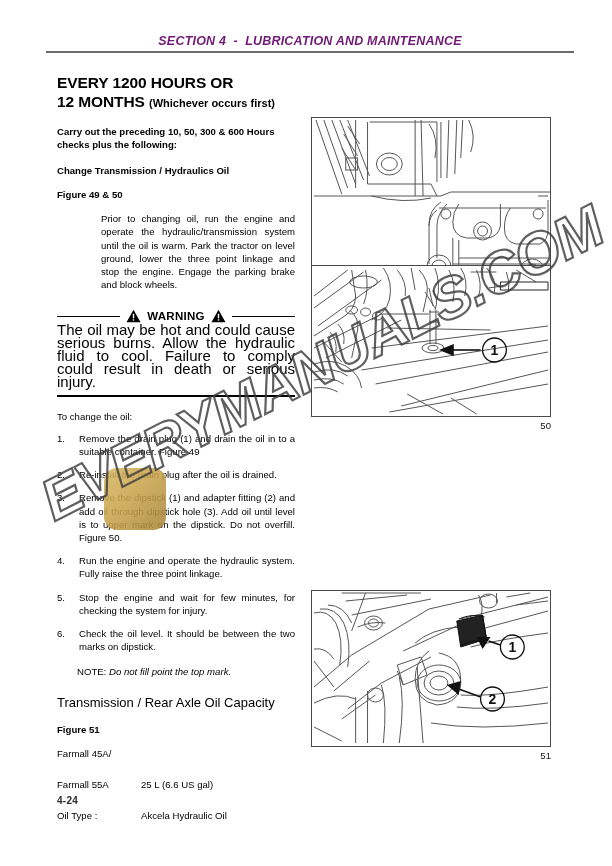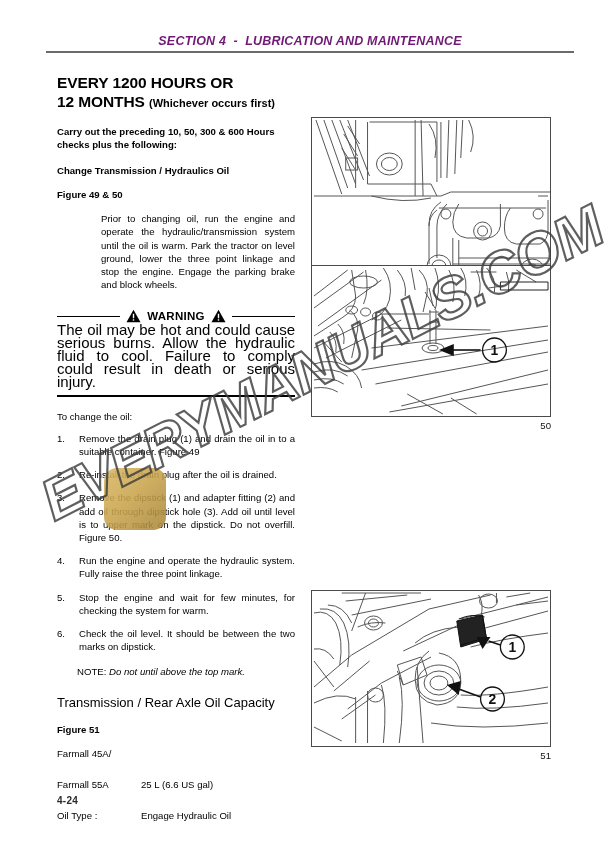--- a/index.html
+++ b/index.html
@@ -313,42 +313,42 @@
       <div class="warn-bottom-rule"></div>
     </div>
 
     <div class="intro-steps">To change the oil:</div>
 
     <ol class="steps">
       <li><span class="num">1.</span><span>Remove the drain plug (1) and drain the oil in to a suitable container. Figure 49</span></li>
       <li><span class="num">2.</span><span>Re-install the drain plug after the oil is drained.</span></li>
       <li><span class="num">3.</span><span>Remove the dipstick (1) and adapter fitting (2) and add oil through dipstick hole (3). Add oil until level is to upper mark on the dipstick. Do not overfill. Figure 50.</span></li>
       <li><span class="num">4.</span><span>Run the engine and operate the hydraulic system. Fully raise the three point linkage.</span></li>
-      <li><span class="num">5.</span><span>Stop the engine and wait for few minutes, for checking the system for warm.</span></li>
+      <li><span class="num">5.</span><span>Stop the engine and wait for few minutes, for checking the system for injury.</span></li>
       <li><span class="num">6.</span><span>Check the oil level. It should be between the two marks on dipstick.</span></li>
     </ol>
 
-    <div class="note"><b>NOTE:</b><span> Do not until above the top mark.</span></div>
+    <div class="note"><b>NOTE:</b><span> Do not fill point the top mark.</span></div>
 
     <div class="cap-head">Transmission / Rear Axle Oil Capacity</div>
     <div class="cap-fig">Figure 51</div>
 
     <table class="cap-table">
       <tbody>
           <tr>
         <td class="k">Farmall 45A/</td>
         <td></td>
       </tr>
       <tr>
         <td class="k">Farmall 55A</td>
         <td>25 L (6.6 US gal)</td>
       </tr>
       <tr>
         <td class="k">Oil Type :</td>
-        <td>Engage Hydraulic Oil</td>
+        <td>Akcela Hydraulic Oil</td>
       </tr>
     </tbody>
       </table>
   </div>
 
   <div class="fig fig-1">
     <div class="fig-frame" style="height:160px;">
       <svg viewBox="0 0 240 160" preserveAspectRatio="none">
         <g fill="none" stroke="#555" stroke-width="1">
           <path d="M4 2 L30 76"></path>

